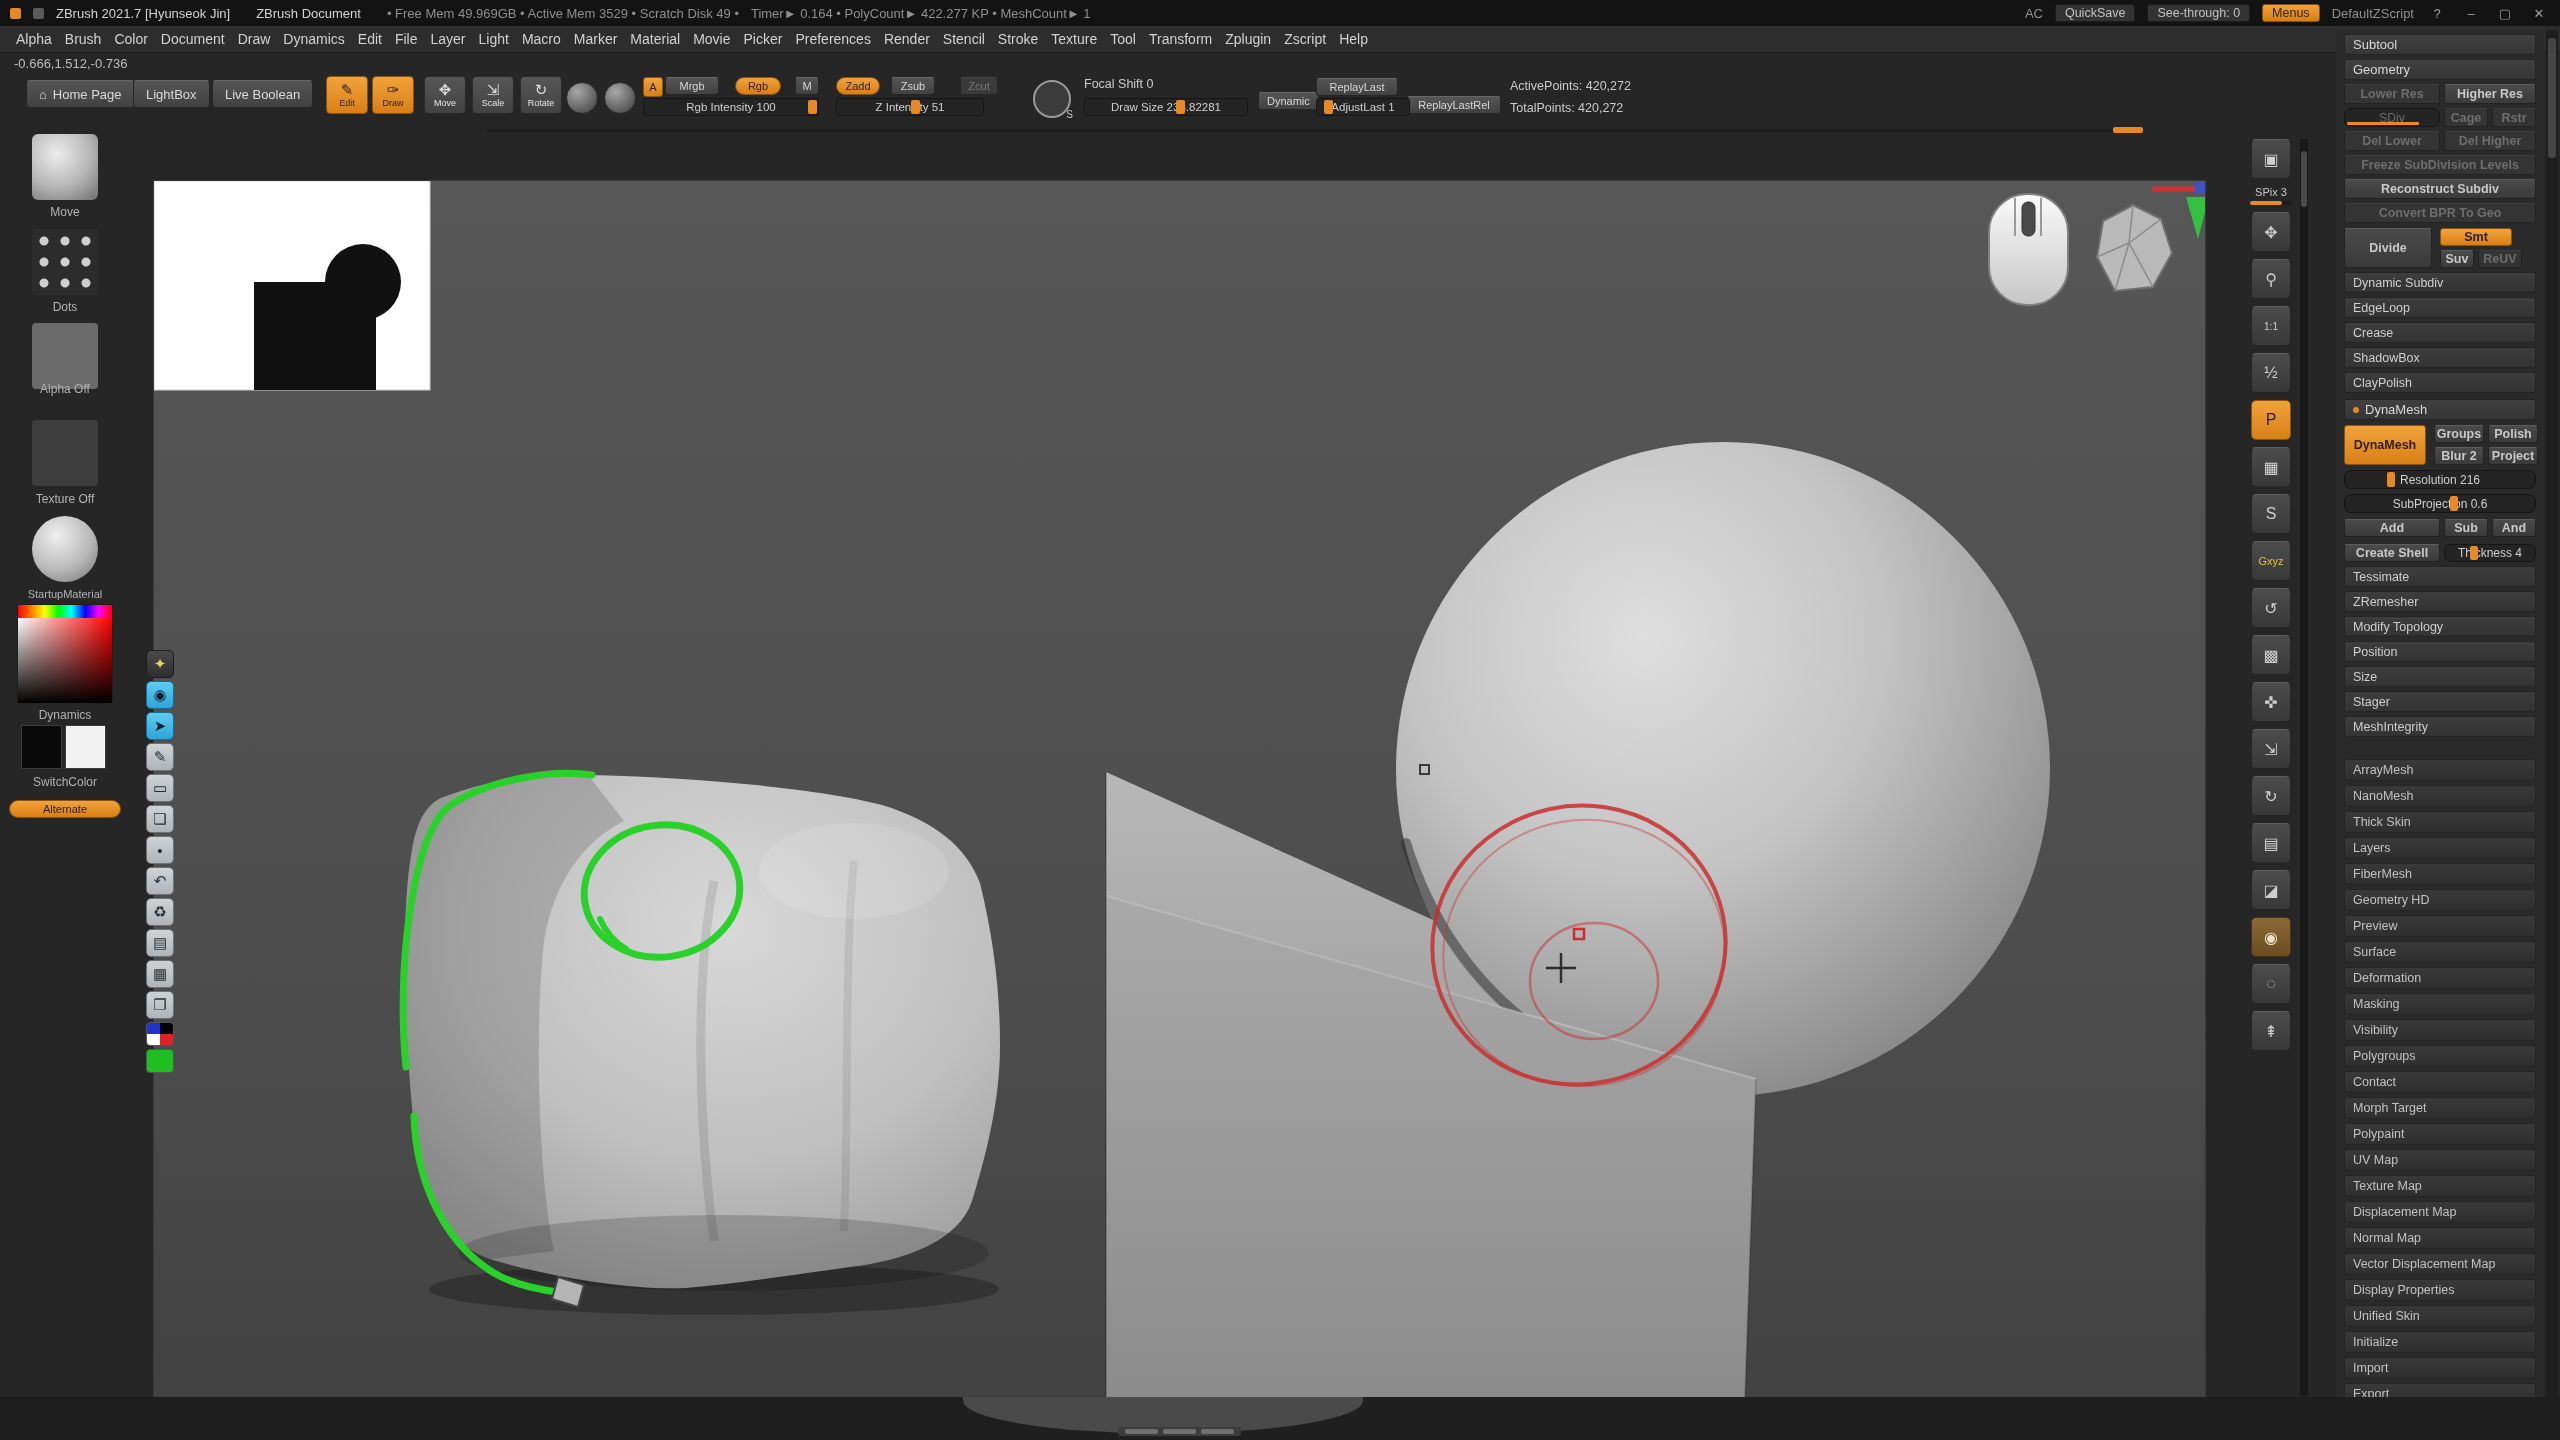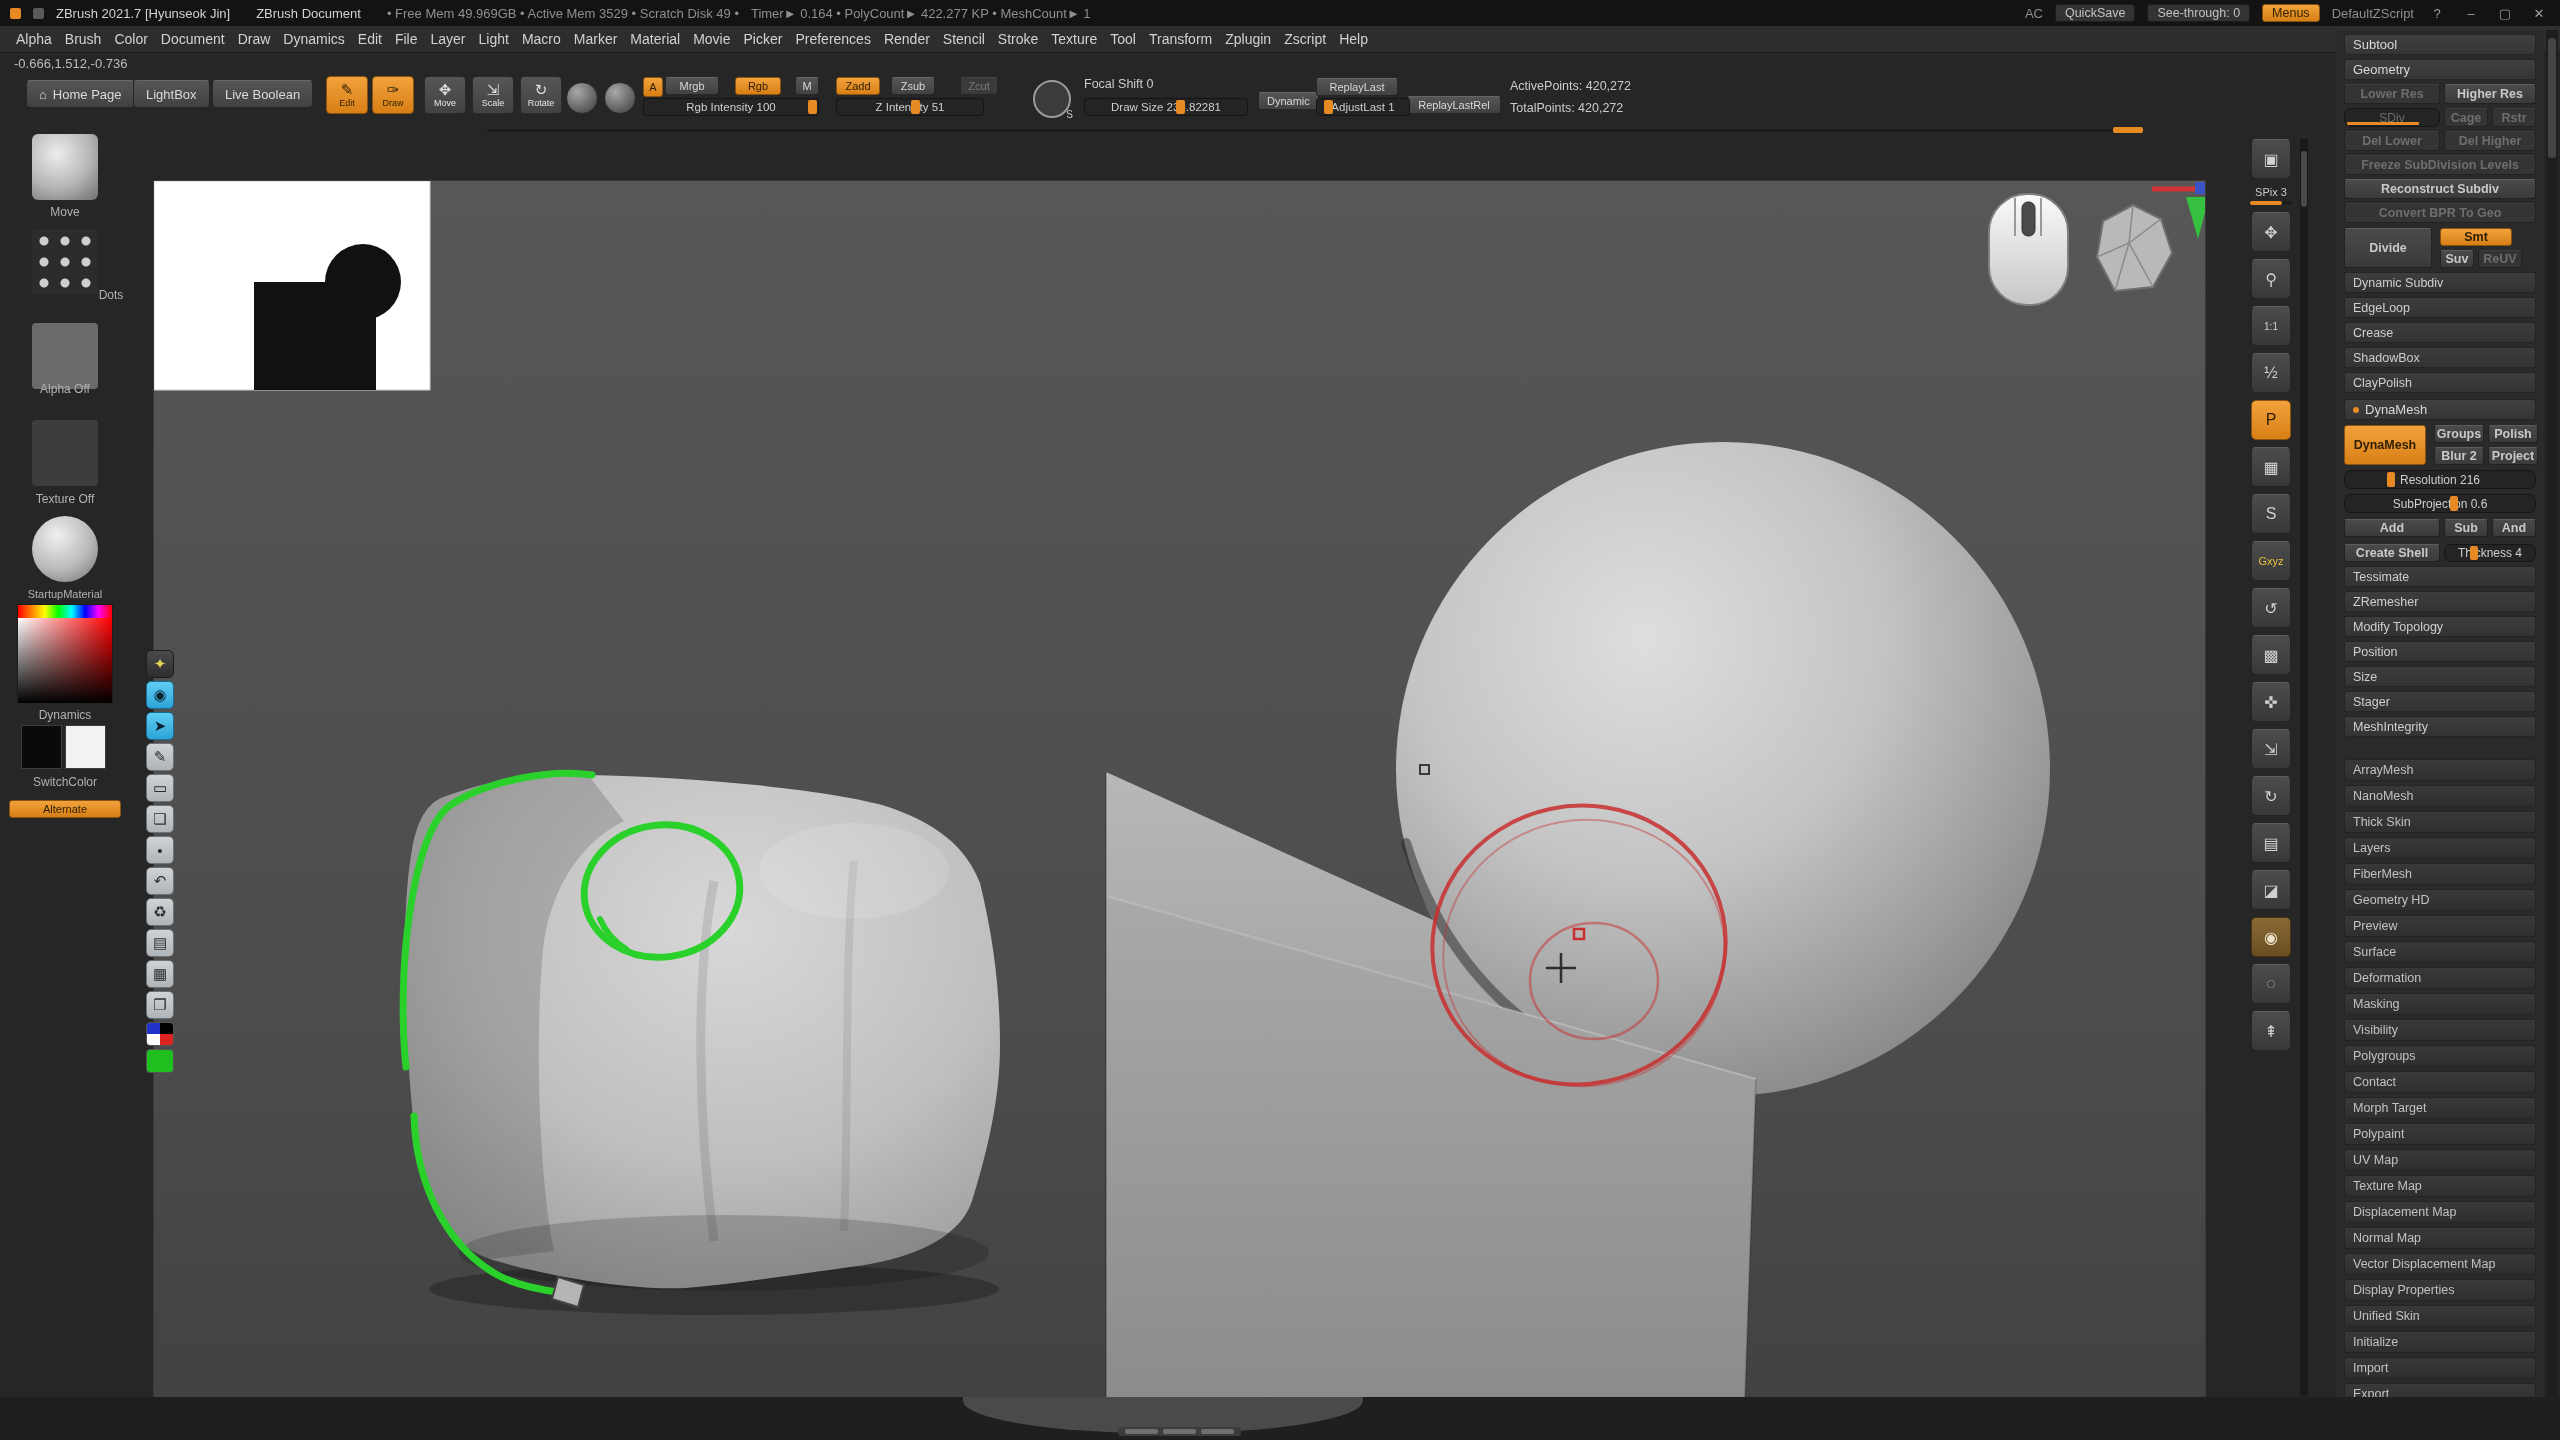--- a/index.html
+++ b/index.html
@@ -31,21 +31,21 @@
   .icon-sq{position:absolute;width:42px;height:38px;border-radius:4px;display:flex;flex-direction:column;
            align-items:center;justify-content:center;background:linear-gradient(#565656,#424242);
            border:1px solid #2a2a2a;color:#ddd;box-sizing:border-box;}
   .icon-sq .g{font-size:15px;line-height:16px;}
   .icon-sq .l{font-size:9px;color:#e6e6e6;}
   .icon-sq.orange{background:linear-gradient(#f2a23c,#d87f15);border-color:#8a5410;}
   .icon-sq.orange .g,.icon-sq.orange .l{color:#2e1f04;}
   .mini-btn{position:absolute;height:18px;padding:0 8px;background:linear-gradient(#555,#414141);
             border:1px solid #262626;border-top-color:#676767;border-radius:3px;color:#d8d8d8;font-size:11px;
             display:flex;align-items:center;justify-content:center;box-sizing:border-box;}
-  .mini-btn.orange{background:linear-gradient(#f2a23c,#d87f15);border-color:#8a5410;color:#2e1f04;}
+  .mini-btn.orange{background:linear-gradient(#f2a23c,#d87f15);border-color:#8a5410;color:#2e1f04;border-radius:9px;}
   .mini-btn.disabled{background:#3a3a3a;color:#7a7a7a;border-top-color:#454545;}
   .chip{position:absolute;width:18px;height:18px;border-radius:3px;background:linear-gradient(#f2a23c,#d87f15);
         border:1px solid #8a5410;color:#2e1f04;font-size:11px;display:flex;align-items:center;justify-content:center;}
   .zslider{position:absolute;background:#242424;border:1px solid #151515;border-radius:3px;color:#cfcfcf;
            font-size:11.5px;display:flex;align-items:center;justify-content:center;box-sizing:border-box;}
   .zslider .handle{position:absolute;top:1px;bottom:1px;width:9px;background:#e78a24;border-radius:2px;}
   .circle-ico{position:absolute;width:30px;height:30px;border-radius:50%;
               background:radial-gradient(circle at 35% 30%,#a8a8a8,#5a5a5a 70%,#444);border:1px solid #2c2c2c;}
   .focal{position:absolute;width:38px;height:38px;border-radius:50%;border:2px solid #9a9a9a;background:#3b3b3b;box-sizing:border-box;}
   .focal .s{position:absolute;right:-4px;bottom:-4px;font-size:10px;color:#c8c8c8;}
@@ -257,21 +257,21 @@
     <div class="tray-thumb" style="left:32px;top:229px;width:66px;height:66px;border-radius:4px;background:
          radial-gradient(circle 5px at 12px 12px,#cfcfcf 4px,transparent 5px),
          radial-gradient(circle 5px at 33px 12px,#cfcfcf 4px,transparent 5px),
          radial-gradient(circle 5px at 54px 12px,#cfcfcf 4px,transparent 5px),
          radial-gradient(circle 5px at 12px 33px,#cfcfcf 4px,transparent 5px),
          radial-gradient(circle 5px at 33px 33px,#cfcfcf 4px,transparent 5px),
          radial-gradient(circle 5px at 54px 33px,#cfcfcf 4px,transparent 5px),
          radial-gradient(circle 5px at 12px 54px,#cfcfcf 4px,transparent 5px),
          radial-gradient(circle 5px at 33px 54px,#cfcfcf 4px,transparent 5px),
          radial-gradient(circle 5px at 54px 54px,#cfcfcf 4px,transparent 5px),#2c2c2c;"></div>
-    <div class="thumb-label" style="top:288px;margin-left:46px;">Dots</div>
+    <div class="thumb-label" style="top:300px;">Dots</div>
 
     <div class="tray-thumb" style="left:32px;top:323px;width:66px;height:66px;border-radius:4px;background:#6b6b6b;"></div>
     <div class="thumb-label" style="top:382px;">Alpha Off</div>
 
     <div class="tray-thumb" style="left:32px;top:420px;width:66px;height:66px;border-radius:4px;background:#3d3d3d;"></div>
     <div class="thumb-label" style="top:492px;">Texture Off</div>
 
     <div class="tray-thumb" style="left:32px;top:516px;width:66px;height:66px;border-radius:50%;
          background:radial-gradient(circle at 38% 30%,#f0f0f0,#b9b9b9 55%,#6e6e6e);"></div>
     <div class="thumb-label" style="top:588px;font-size:11px;">StartupMaterial</div>

